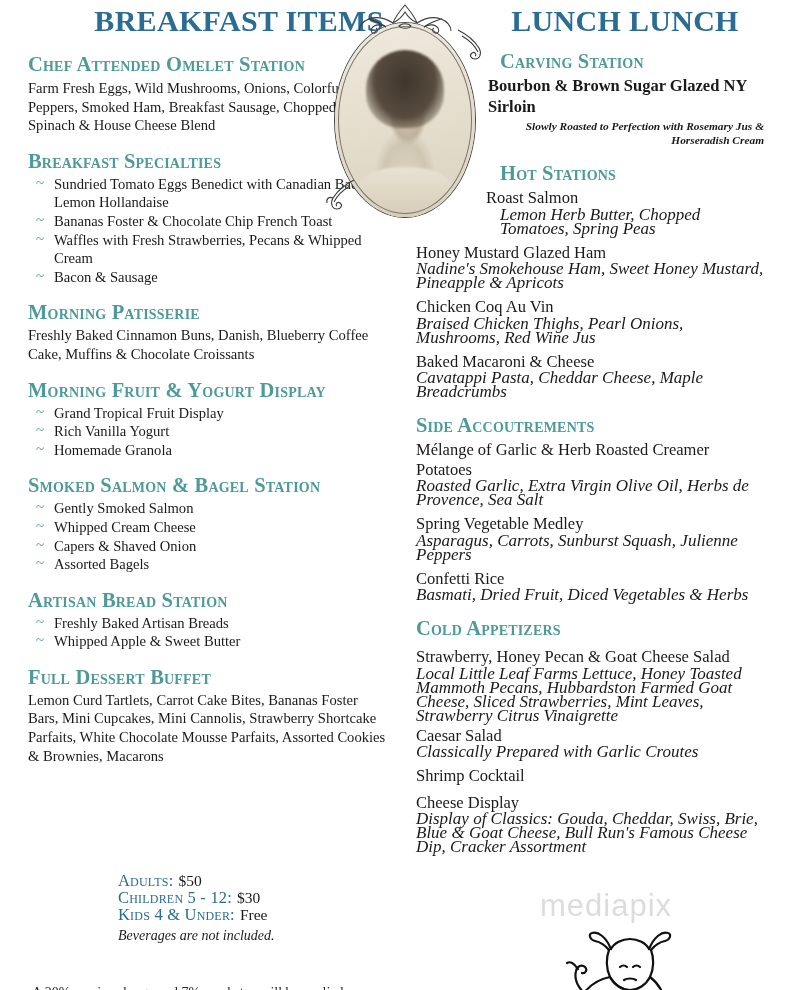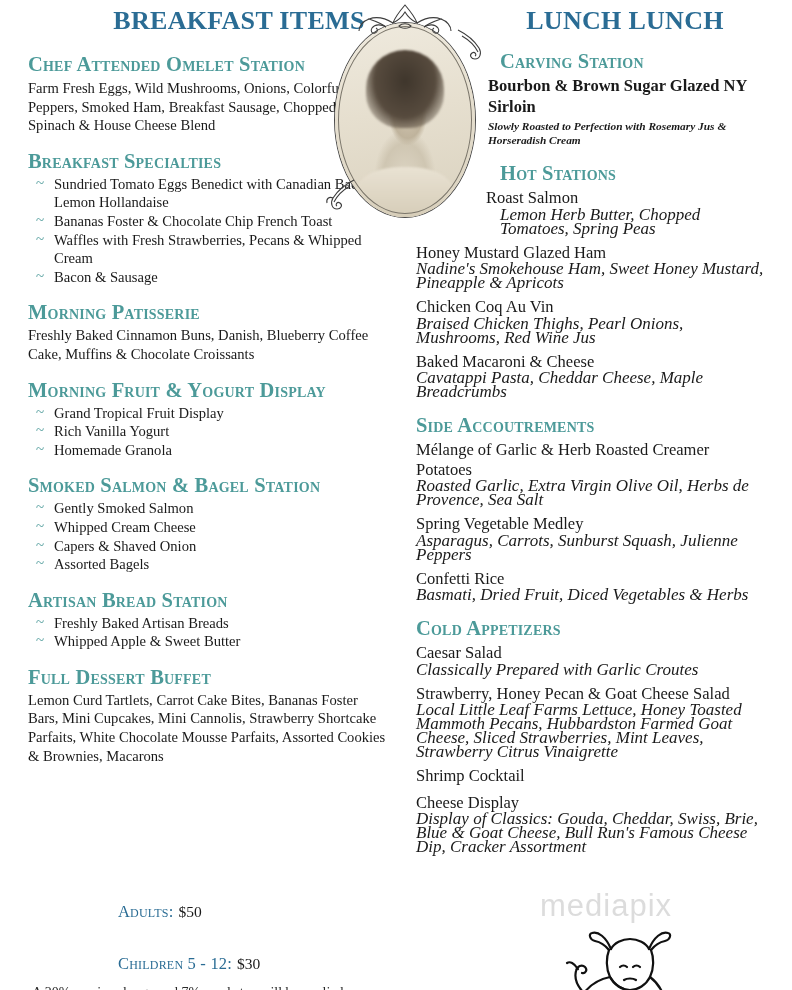--- a/index.html
+++ b/index.html
@@ -105,21 +105,21 @@
   }
   .col-right {
     position: absolute;
     left: 416px;
     top: 4px;
     width: 348px;
     z-index: 2;
   }
 
   .masthead {
-    font-size: 26px;
+    font-size: 30px;
     line-height: 34px;
     font-weight: bold;
     color: #2a6c94;
     text-align: center;
     letter-spacing: 0.3px;
   }
   .masthead.left  { margin-left: 62px; margin-bottom: 10px; }
   .masthead.right { margin-left: 70px; margin-bottom: 4px; }
 
   .sec-head {
@@ -169,34 +169,33 @@
     font-size: 17px;
     line-height: 14px;
     font-style: italic;
     margin-top: 0px;
   }
   .dish.indent { margin-left: 70px; }
   .dish.indent .dish-desc { margin-left: 14px; }
 
   .carving { margin-left: 72px; margin-top: 3px; font-weight: bold; }
   .carving .dish-name { font-size: 16.5px; line-height: 20.5px; }
-  .carving .dish-desc { font-size: 11.4px; line-height: 14px; margin-top: 2px; }
+  .carving .dish-desc { font-size: 11.4px; line-height: 14px; margin-top: 2px; text-align: right; }
 
   
   .pricing {
     position: absolute;
     left: 118px;
     top: 872px;
     z-index: 3;
   }
   .price-row {
     font-size: 15.5px;
-    line-height: 25px;
+    line-height: 17px;
     white-space: nowrap;
-    margin-top: 27px;
   }
   .price-label {
     color: #2a6c94;
     font-variant: small-caps;
     font-size: 16.5px;
     letter-spacing: 0.2px;
   }
   .price-val { margin-left: 5px; }
   .price-note {
     font-style: italic;
@@ -364,27 +363,27 @@
     <div class="dish">
       <div class="dish-name">Spring Vegetable Medley</div>
       <div class="dish-desc">Asparagus, Carrots, Sunburst Squash, Julienne Peppers</div>
     </div>
     <div class="dish">
       <div class="dish-name">Confetti Rice</div>
       <div class="dish-desc">Basmati, Dried Fruit, Diced Vegetables &amp; Herbs</div>
     </div>
 
     <div class="sec-head">Cold Appetizers</div>
+    <div class="dish">
+      <div class="dish-name">Strawberry, Honey Pecan &amp; Goat Cheese Salad</div>
+      <div class="dish-desc">Local Little Leaf Farms Lettuce, Honey Toasted Mammoth Pecans, Hubbardston Farmed Goat Cheese, Sliced Strawberries, Mint Leaves, Strawberry Citrus Vinaigrette</div>
+    </div>
     <div class="dish first">
       <div class="dish-name">Caesar Salad</div>
       <div class="dish-desc">Classically Prepared with Garlic Croutes</div>
-    </div>
-    <div class="dish">
-      <div class="dish-name">Strawberry, Honey Pecan &amp; Goat Cheese Salad</div>
-      <div class="dish-desc">Local Little Leaf Farms Lettuce, Honey Toasted Mammoth Pecans, Hubbardston Farmed Goat Cheese, Sliced Strawberries, Mint Leaves, Strawberry Citrus Vinaigrette</div>
     </div>
     <div class="dish">
       <div class="dish-name">Shrimp Cocktail</div>
     </div>
     <div class="dish">
       <div class="dish-name">Cheese Display</div>
       <div class="dish-desc">Display of Classics: Gouda, Cheddar, Swiss, Brie, Blue &amp; Goat Cheese, Bull Run's Famous Cheese Dip, Cracker Assortment</div>
     </div>
   </div>
 

